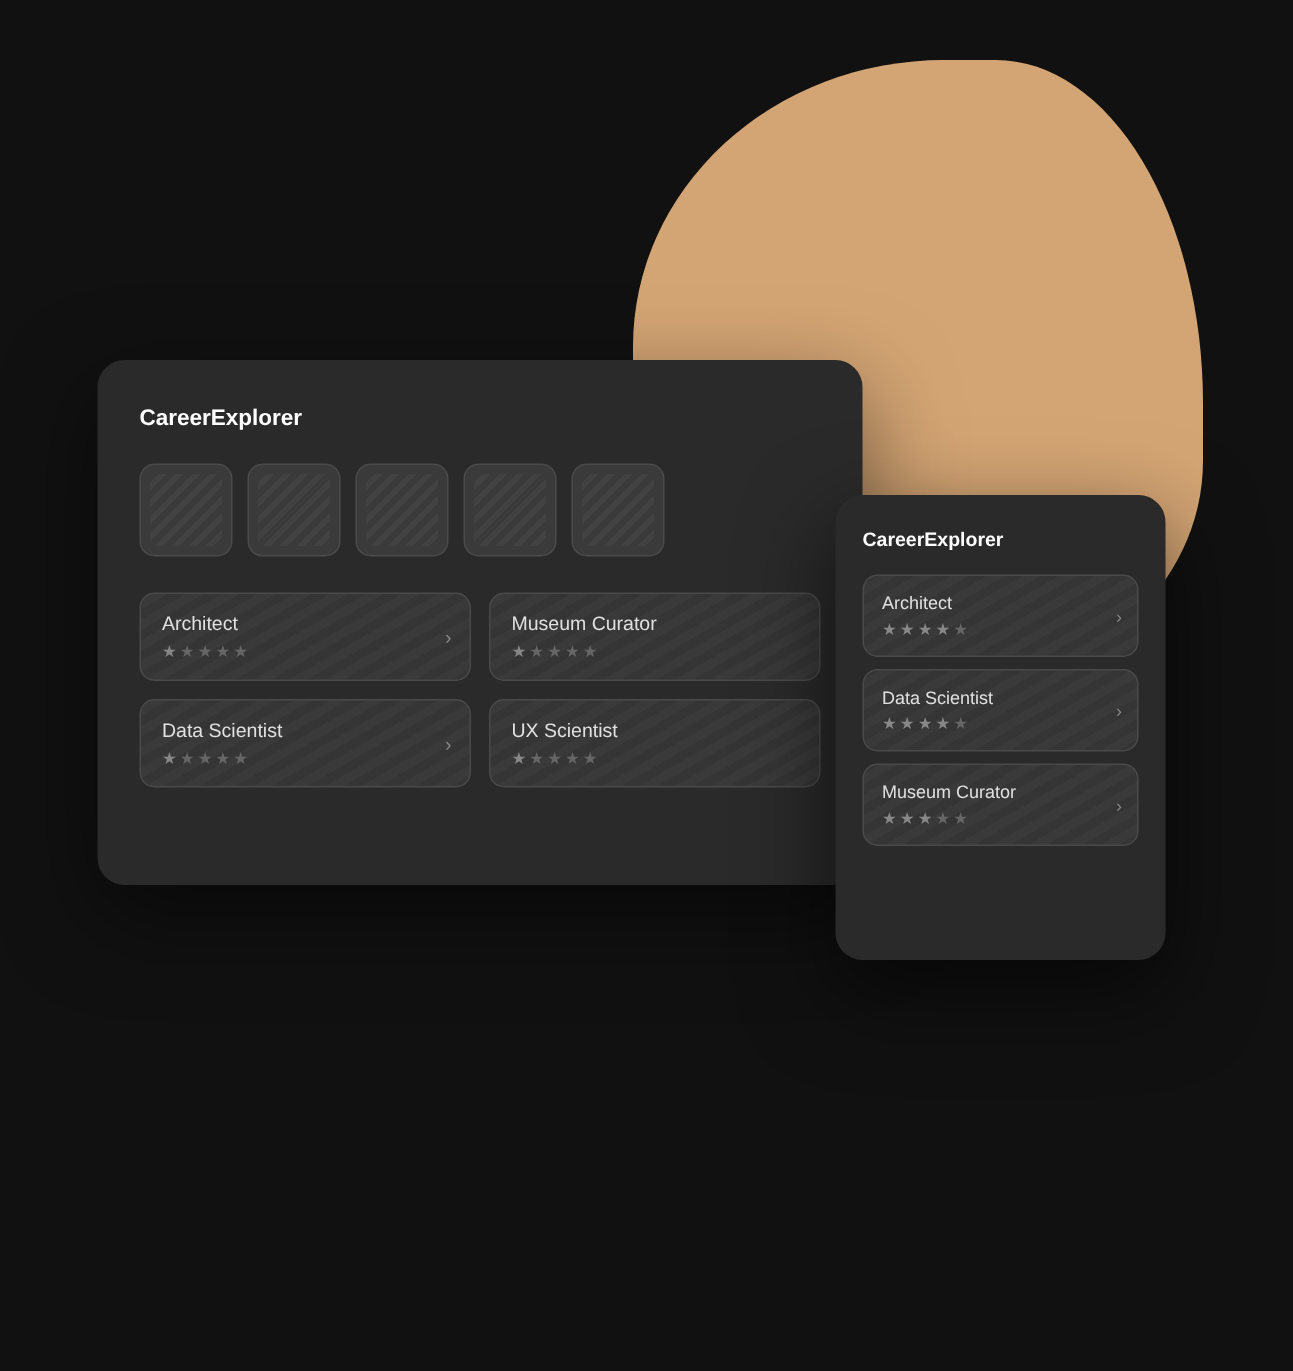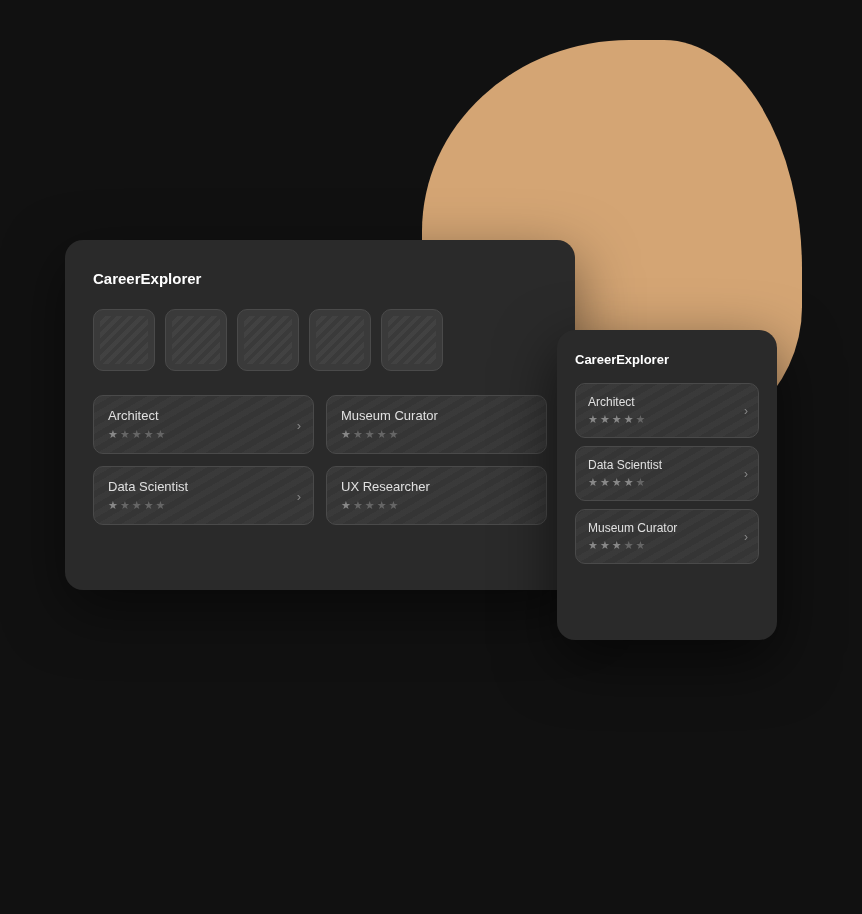--- a/index.html
+++ b/index.html
@@ -274,21 +274,21 @@
           <span class="star">★</span>
           <span class="star">★</span>
           <span class="star">★</span>
         </div>
       </div>
       <span class="chevron">›</span>
     </div>
 
     <div class="career-item">
       <div class="career-item-inner">
-        <div class="career-name">UX Researcher</div>
+        <div class="career-name">UX Scientist</div>
         <div class="stars">
           <span class="star filled">★</span>
           <span class="star">★</span>
           <span class="star">★</span>
           <span class="star">★</span>
           <span class="star">★</span>
         </div>
       </div>
     </div>
 

